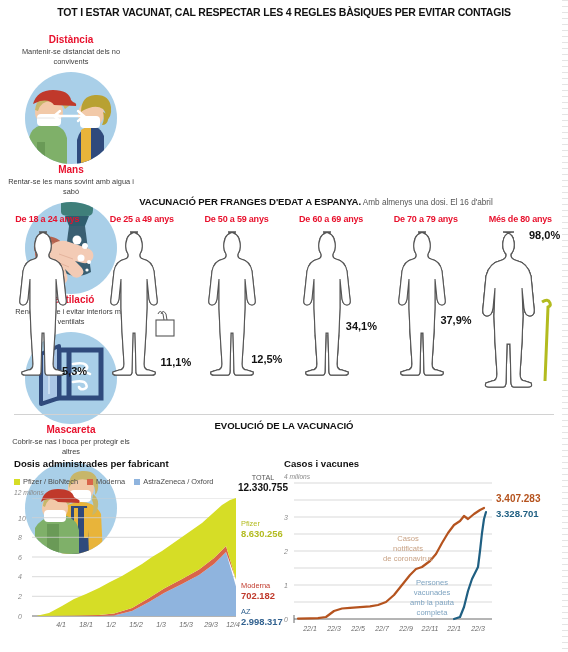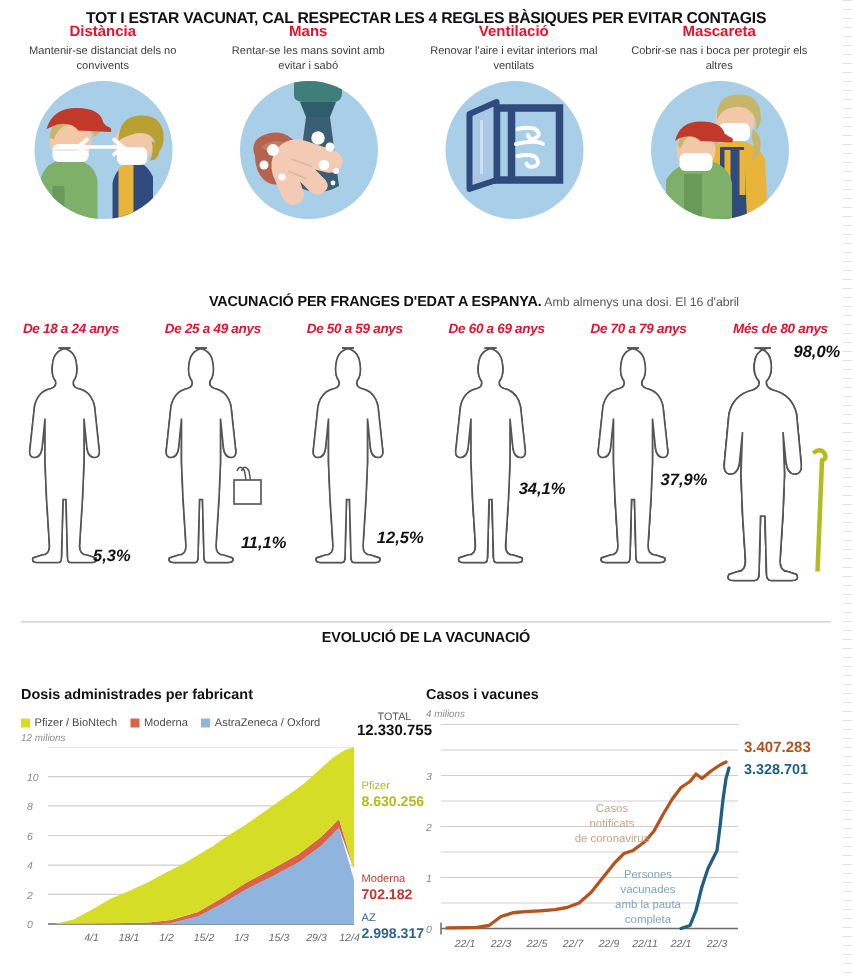--- a/index.html
+++ b/index.html
@@ -16,42 +16,42 @@
   .page { position: relative; width: 568px; height: 652px; }
 
   
   .sec1 { position: absolute; left: 0; top: 0; width: 568px; height: 186px; }
   .main-title {
     position: absolute; left: 0; top: 6px; width: 568px;
     text-align: center;
     font-size: 10.5px; font-weight: bold; letter-spacing: -0.2px;
     color: #111;
   }
-  .rules { position: absolute; left: 0; top: 16px; width: 548px; display: flex; }
+  .rules { position: absolute; left: 0; top: 34px; width: 548px; display: flex; flex-direction: column; }
   .rule { width: 142px; position: relative; text-align: center; }
   .rule-title {
     font-size: 10px; font-weight: bold; color: #e8112d; margin-bottom: 2px;
   }
   .rule-desc {
     font-size: 7.4px; color: #3c3c3c; line-height: 1.35; padding: 0 8px;
   }
   .circ-wrap { margin-top: 5px; display:flex; justify-content:center; }
   .circ { width: 92px; height: 92px; border-radius: 50%; background: #a9cfe8; overflow: hidden; position: relative; }
 
   
   .sec2 { position: absolute; left: 0; top: 186px; width: 568px; height: 226px; }
   .sec2-title {
     position:absolute; left:0; top: 10px; width: 568px; text-align:center;
     font-size: 9.6px;
     padding-left: 32px;
   }
   .sec2-title b { font-weight: bold; color:#111; letter-spacing:-0.1px;}
   .sec2-title span { font-weight: normal; font-size: 8.2px; color: #555; }
   .age-row { position:absolute; left: 0; top: 28px; width: 568px; display:flex; }
-  .age-col { width: 94.6px; position: relative; height: 195px; font-style: italic; }
+  .age-col { width: 94.6px; position: relative; height: 195px; }
   .age-label {
     text-align:center; font-size: 9px; font-weight: bold; color: #e8112d;
     letter-spacing: -0.2px;
   }
   .fig-wrap { position:absolute; left:0; top: 14px; width: 94.6px; display:flex; justify-content:center; }
   .pct {
     position: absolute; font-size: 11px; font-weight: bold; color: #111;
   }
 
   
@@ -123,21 +123,21 @@
                 <polyline points="35,39 29,44 35,49"></polyline>
                 <polyline points="53,39 59,44 53,49"></polyline>
               </g>
             </svg>
           </div>
         </div>
       </div>
 
       <div class="rule">
         <div class="rule-title">Mans</div>
-        <div class="rule-desc">Rentar-se les mans sovint amb evitar i sabó</div>
+        <div class="rule-desc">Rentar-se les mans sovint amb aigua i sabó</div>
         <div class="circ-wrap">
           <div class="circ">
             <svg viewBox="0 0 92 92" width="92" height="92">
               <path d="M36 0 L36 10 Q36 14 44 14 L62 14 Q68 14 68 8 L68 0 Z" fill="#3f7f7a"></path>
               <path d="M40 14 L64 14 L60 24 L44 24 Z" fill="#2f5d6e"></path>
               <path d="M44 24 L60 24 L66 70 Q52 78 38 70 Z" fill="#3a5f72"></path>
 
               <path d="M10 50 q-4 -10 6 -14 q10 -4 18 2 l10 8 q4 4 0 8 l-12 12 q-8 6 -16 0 q-6 -6 -6 -16 z" fill="#b5624e"></path>
               <path d="M14 44 q10 -8 22 0 l10 8 l-6 8 l-14 -8 z" fill="#c47a63"></path>
 

